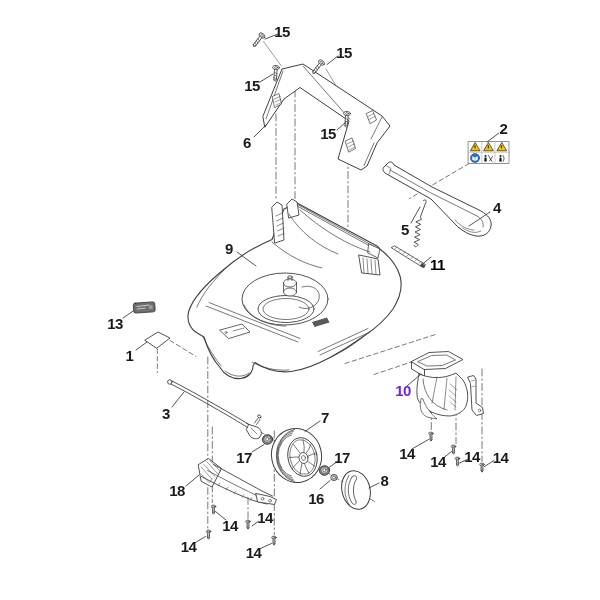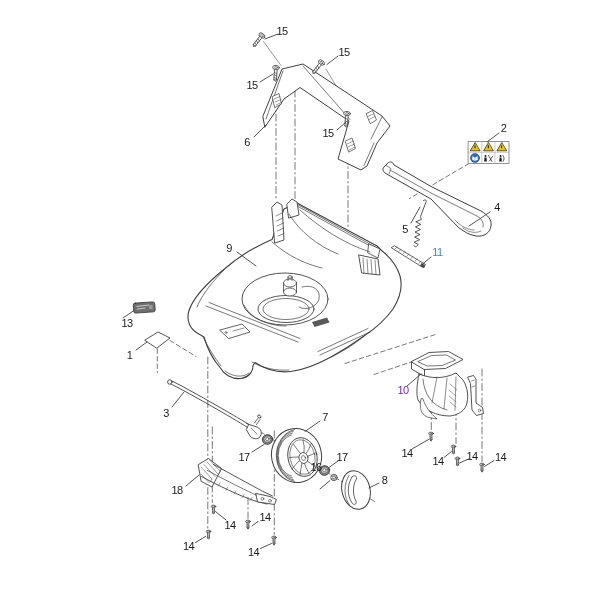--- a/index.html
+++ b/index.html
@@ -2,21 +2,21 @@
 <html><head>
 <meta charset="utf-8">
 <style>
   html,body{margin:0;padding:0;background:#fff;}
   #stage{position:relative;width:600px;height:600px;background:#ffffff;overflow:hidden;
          font-family:"Liberation Sans", sans-serif;}
   #art{position:absolute;left:0;top:0;}
   .part-label{
     position:absolute;transform:translate(-50%,-50%);
     font-family:"Liberation Sans", sans-serif;
-    font-weight:normal;font-size:11px;letter-spacing:-0.5px;color:#1a1a1a;
+    font-weight:bold;font-size:15px;letter-spacing:-0.5px;color:#1a1a1a;
     white-space:nowrap;user-select:none;
   }
 </style>
 </head>
 <body>
 
 <div id="stage">
 <svg id="art" width="600" height="600" viewBox="0 0 600 600" stroke-linecap="round" stroke-linejoin="round">
 
   <defs>
@@ -348,31 +348,31 @@
 <div class="part-label" style="left: 129.5px; top: 355px; color: rgb(26, 26, 26);">1</div>
     <div class="part-label" style="left: 503.5px; top: 127.5px; color: rgb(26, 26, 26);">2</div>
     <div class="part-label" style="left: 166px; top: 412.5px; color: rgb(26, 26, 26);">3</div>
     <div class="part-label" style="left: 497px; top: 207px; color: rgb(26, 26, 26);">4</div>
     <div class="part-label" style="left: 405px; top: 229px; color: rgb(26, 26, 26);">5</div>
     <div class="part-label" style="left: 247px; top: 142px; color: rgb(26, 26, 26);">6</div>
     <div class="part-label" style="left: 325px; top: 417px; color: rgb(26, 26, 26);">7</div>
     <div class="part-label" style="left: 384.5px; top: 480px; color: rgb(26, 26, 26);">8</div>
     <div class="part-label" style="left: 229px; top: 247.5px; color: rgb(26, 26, 26);">9</div>
     <div class="part-label" style="left: 403px; top: 390px; color: #6d28d9;">10</div>
-    <div class="part-label" style="left: 437.5px; top: 252px; color: #3b82f6;">11</div>
+    <div class="part-label" style="left: 437.5px; top: 264px; color: #000000;">11</div>
     <div class="part-label" style="left: 177px; top: 490px; color: rgb(26, 26, 26);">18</div>
-    <div class="part-label" style="left: 127px; top: 322.5px; color: rgb(26, 26, 26);">13</div>
+    <div class="part-label" style="left: 115px; top: 322.5px; color: rgb(26, 26, 26);">13</div>
     <div class="part-label" style="left: 230px; top: 524.5px; color: rgb(26, 26, 26);">14</div>
     <div class="part-label" style="left: 265px; top: 517px; color: rgb(26, 26, 26);">14</div>
     <div class="part-label" style="left: 188.5px; top: 546px; color: rgb(26, 26, 26);">14</div>
     <div class="part-label" style="left: 253.5px; top: 552px; color: rgb(26, 26, 26);">14</div>
     <div class="part-label" style="left: 407px; top: 452.5px; color: rgb(26, 26, 26);">14</div>
     <div class="part-label" style="left: 438px; top: 461px; color: rgb(26, 26, 26);">14</div>
     <div class="part-label" style="left: 472px; top: 456px; color: rgb(26, 26, 26);">14</div>
     <div class="part-label" style="left: 500.5px; top: 457px; color: rgb(26, 26, 26);">14</div>
     <div class="part-label" style="left: 282px; top: 31px; color: rgb(26, 26, 26);">15</div>
     <div class="part-label" style="left: 344px; top: 52px; color: rgb(26, 26, 26);">15</div>
     <div class="part-label" style="left: 252px; top: 84.5px; color: rgb(26, 26, 26);">15</div>
     <div class="part-label" style="left: 328px; top: 132.5px; color: rgb(26, 26, 26);">15</div>
-    <div class="part-label" style="left: 316px; top: 467px; color: rgb(26, 26, 26);">16</div>
+    <div class="part-label" style="left: 316px; top: 498px; color: rgb(26, 26, 26);">16</div>
     <div class="part-label" style="left: 244px; top: 457px; color: rgb(26, 26, 26);">17</div>
     <div class="part-label" style="left: 342px; top: 457px; color: rgb(26, 26, 26);">17</div>
   </div>
 
 </body></html>

